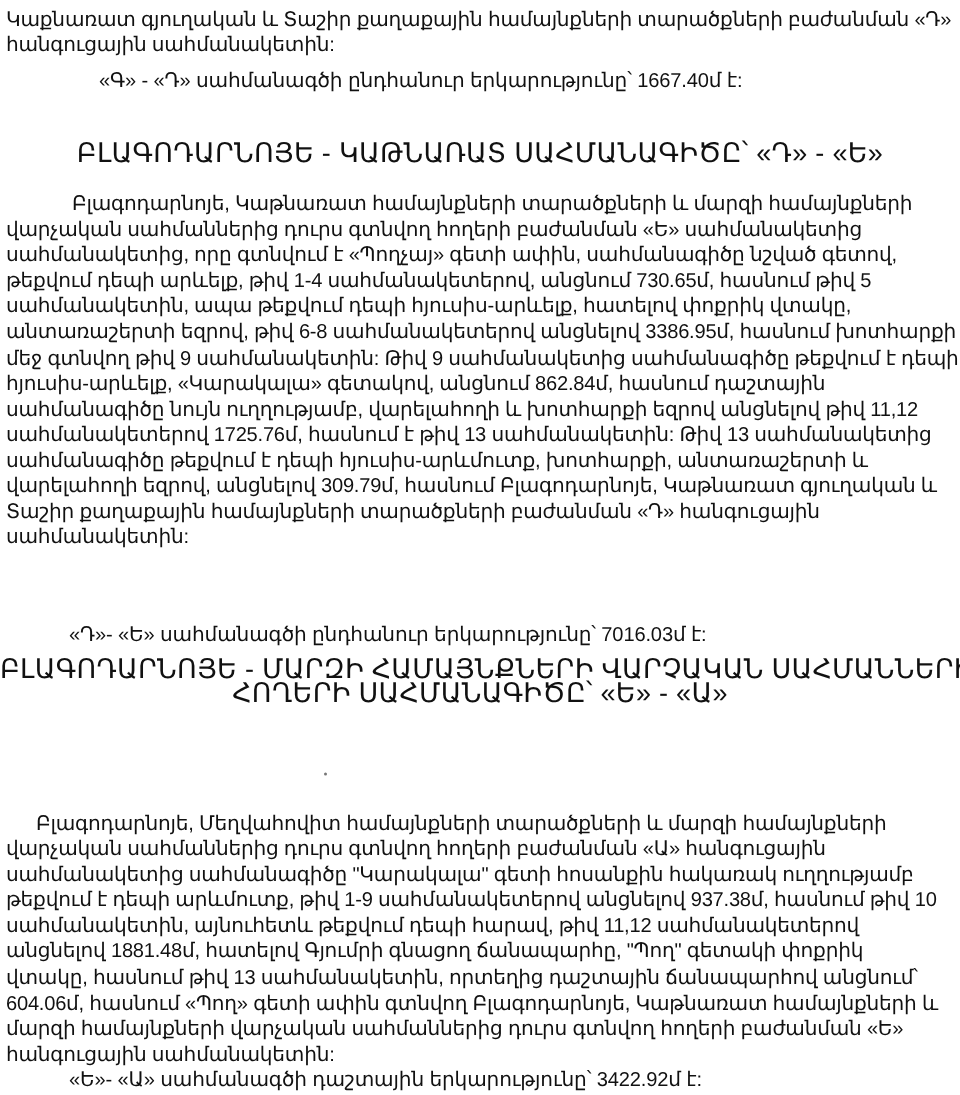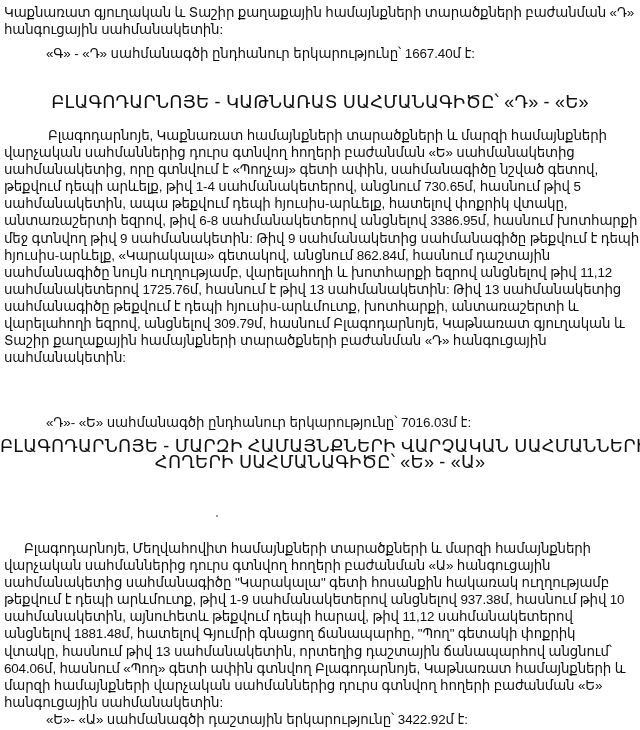--- a/index.html
+++ b/index.html
@@ -65,28 +65,28 @@
 </head>
 <body>
 
 <div class="page">
 
   <div class="block" style="top:4px;">
     <span class="line">Կաքնառատ գյուղական և Տաշիր քաղաքային համայնքների տարածքների բաժանման «Դ»</span>
     <span class="line">հանգուցային սահմանակետին:</span>
   </div>
 
-  <div class="total" style="top:45px;">«Գ» - «Դ»  սահմանագծի ընդհանուր երկարությունը՝ 1667.40մ է:</div>
+  <div class="total" style="top:45px;margin-left:20px;">«Գ» - «Դ»  սահմանագծի ընդհանուր երկարությունը՝ 1667.40մ է:</div>
 
   <div class="heading" style="top:94px;">
     <span class="line">ԲԼԱԳՈԴԱՐՆՈՅԵ - ԿԱԹՆԱՌԱՏ ՍԱՀՄԱՆԱԳԻԾԸ՝ «Դ» - «Ե»</span>
   </div>
 
   <div class="block" style="top:127px;">
-    <span class="line indent">Բլագոդարնոյե, Կաքնառատ համայնքների տարածքների և մարզի համայնքների</span>
+    <span class="line indent">Բլագոդարնոյե, Կաթնառատ համայնքների տարածքների և մարզի համայնքների</span>
     <span class="line">վարչական սահմաններից դուրս գտնվող հողերի բաժանման «Ե» սահմանակետից</span>
     <span class="line">սահմանակետից, որը գտնվում է «Պողչայ» գետի ափին, սահմանագիծը նշված գետով,</span>
     <span class="line">թեքվում դեպի արևելք, թիվ 1-4 սահմանակետերով, անցնում 730.65մ,  հասնում թիվ 5</span>
     <span class="line">սահմանակետին, ապա թեքվում դեպի հյուսիս-արևելք, հատելով փոքրիկ վտակը,</span>
     <span class="line">անտառաշերտի եզրով, թիվ 6-8 սահմանակետերով անցնելով 3386.95մ, հասնում խոտհարքի</span>
     <span class="line">մեջ գտնվող թիվ 9 սահմանակետին: Թիվ 9 սահմանակետից սահմանագիծը թեքվում է դեպի</span>
     <span class="line">հյուսիս-արևելք, «Կարակալա» գետակով, անցնում 862.84մ, հասնում դաշտային</span>
     <span class="line">սահմանագիծը նույն ուղղությամբ, վարելահողի և խոտհարքի եզրով անցնելով թիվ 11,12</span>
     <span class="line">սահմանակետերով 1725.76մ, հասնում է թիվ 13 սահմանակետին: Թիվ 13 սահմանակետից</span>
     <span class="line">սահմանագիծը թեքվում է դեպի հյուսիս-արևմուտք, խոտհարքի, անտառաշերտի և</span>

